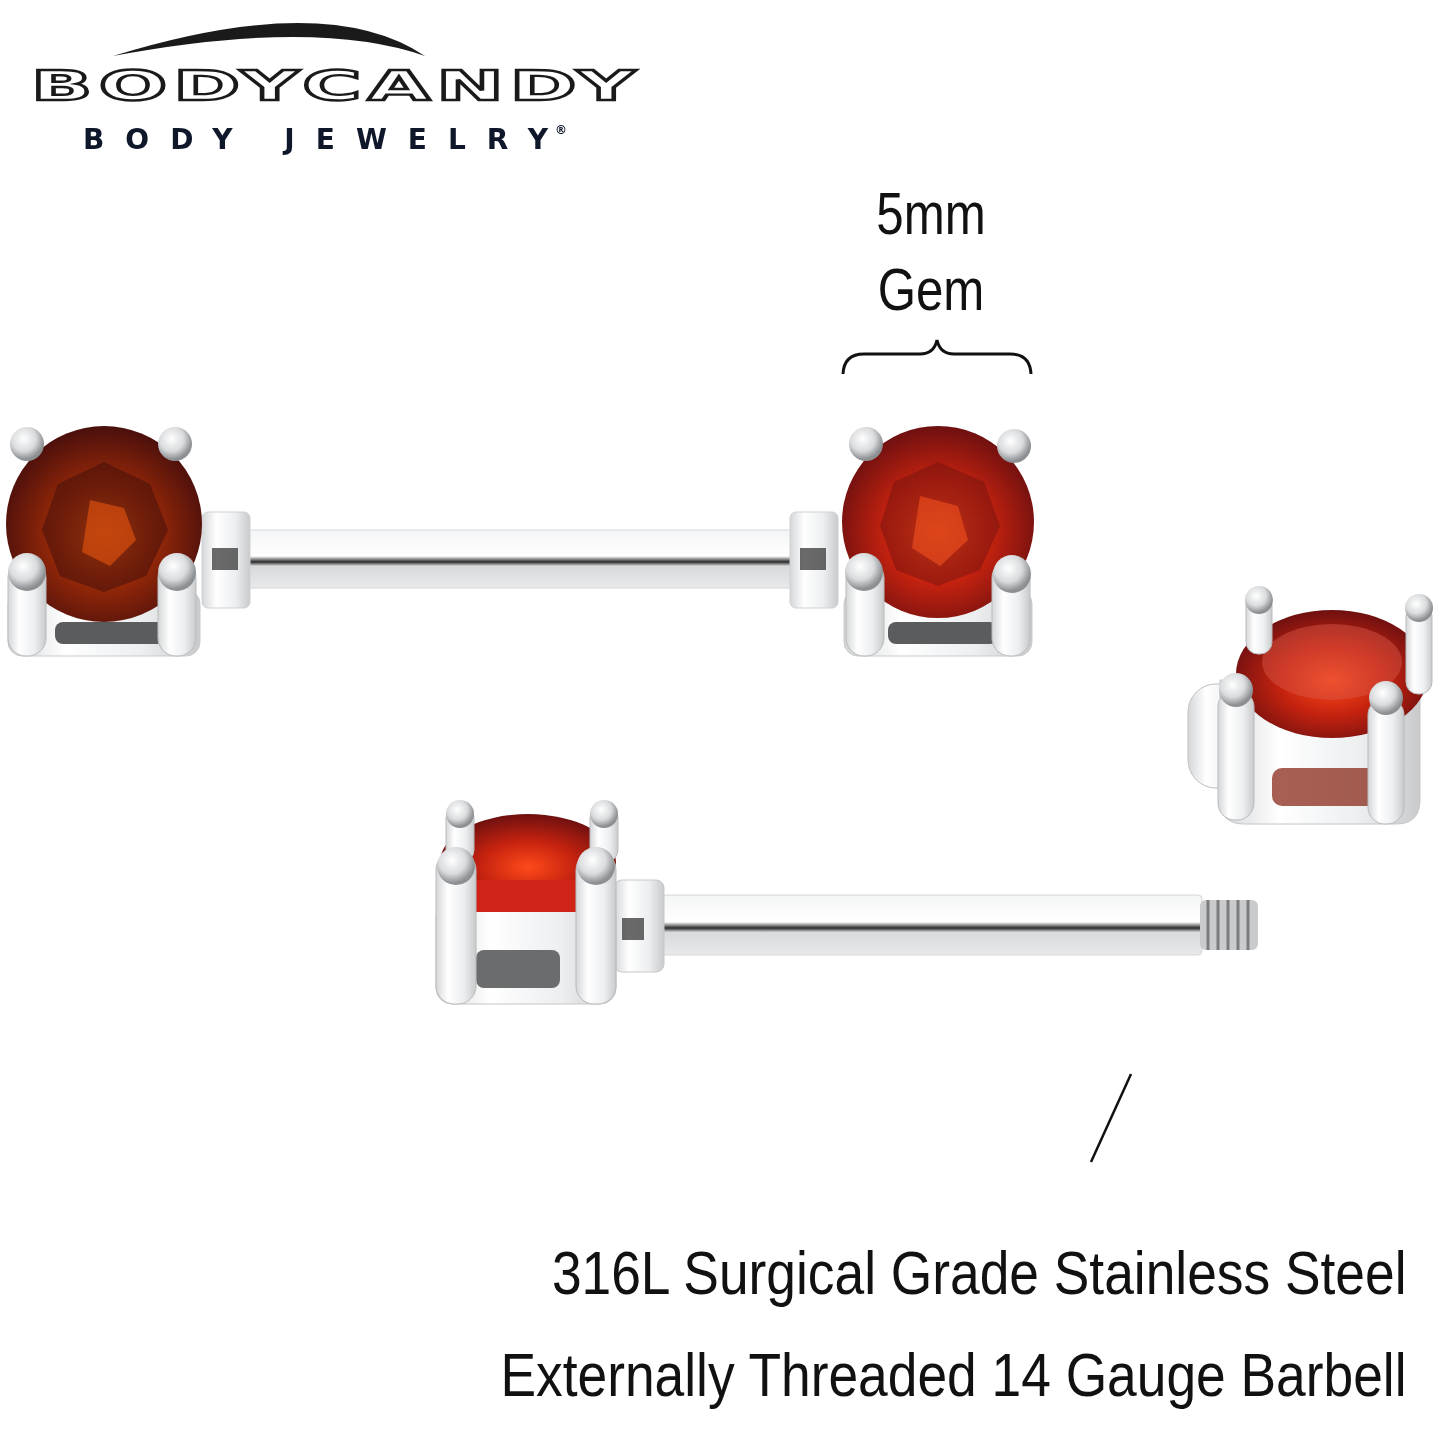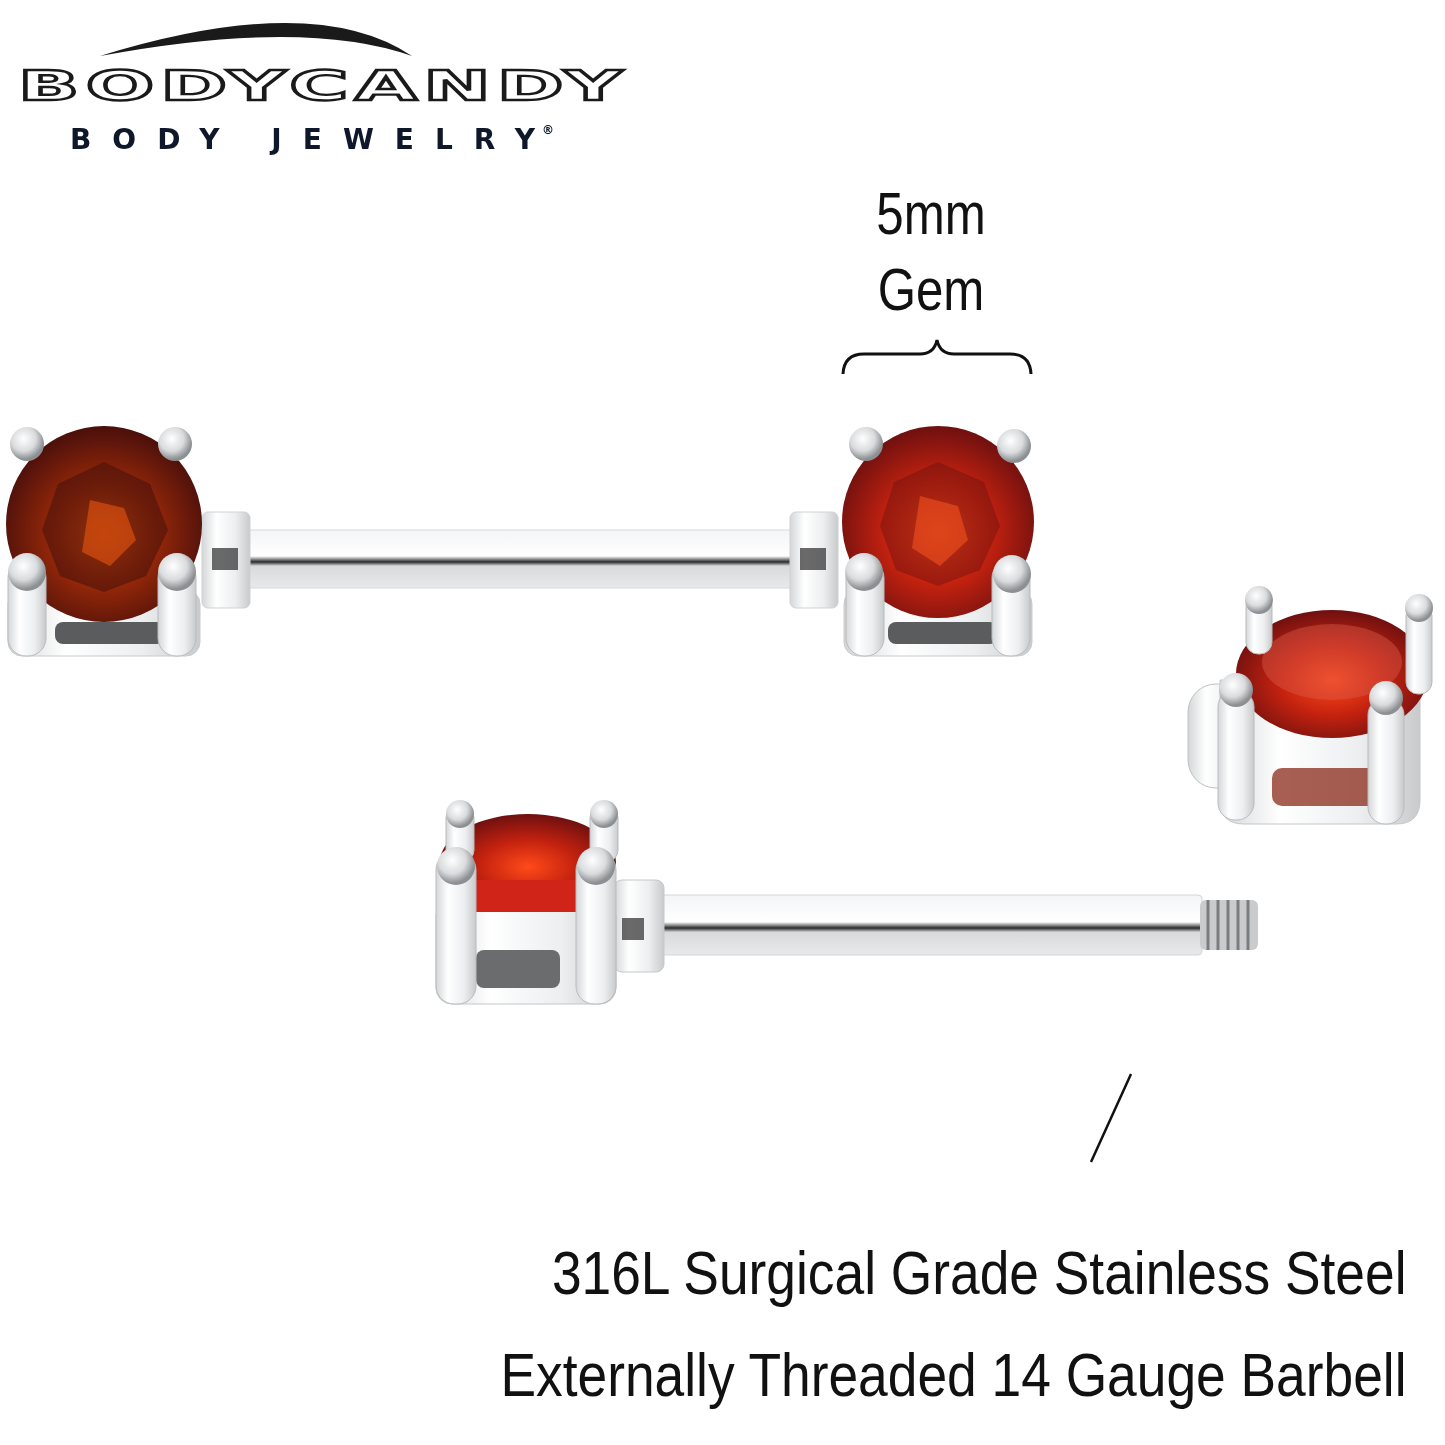--- a/index.html
+++ b/index.html
@@ -1,19 +1,19 @@
 <!DOCTYPE html>
 <html><head>
   <meta charset="utf-8">
   <style>
     html, body { margin: 0; padding: 0; background: #ffffff; }
     body { width: 1445px; height: 1445px; position: relative; overflow: hidden; font-family: "DejaVu Sans", sans-serif; color: #111; }
 
     
-    .logo { position: absolute; left: 4px; top: 0; width: 680px; height: 180px; padding-left: 28px; }
+    .logo { position: absolute; left: 17px; top: 0; width: 680px; height: 180px; padding-left: 28px; }
     .logo-arc { position: absolute; left: 0; top: 0; }
     .logo-wordmark { position: absolute; left: 14px; top: 66px; font-family: "DejaVu Sans", sans-serif; font-size: 52px; letter-spacing: 4px; color: #ffffff; -webkit-text-stroke: 3px #1a1a1a; font-weight: bold; transform: scaleX(1.55) scaleY(0.78); transform-origin: left top; white-space: nowrap; line-height: 1; }
     .logo-sub { position: absolute; left: 66px; top: 126px; font-family: "DejaVu Sans", sans-serif; font-weight: bold; font-size: 28px; letter-spacing: 21px; color: #0f172a; white-space: nowrap; line-height: 1; }
     .logo-reg { font-size: 12px; letter-spacing: 0; vertical-align: top; position: relative; top: -2px; left: -14px; }
 
     
     .gem-label { position: absolute; left: 836px; top: 176px; width: 190px; text-align: center; font-family: "Liberation Sans", sans-serif; font-size: 60px; line-height: 76px; color: #111; transform: scaleX(0.82); }
     .brace { position: absolute; left: 840px; top: 330px; }
 
     

